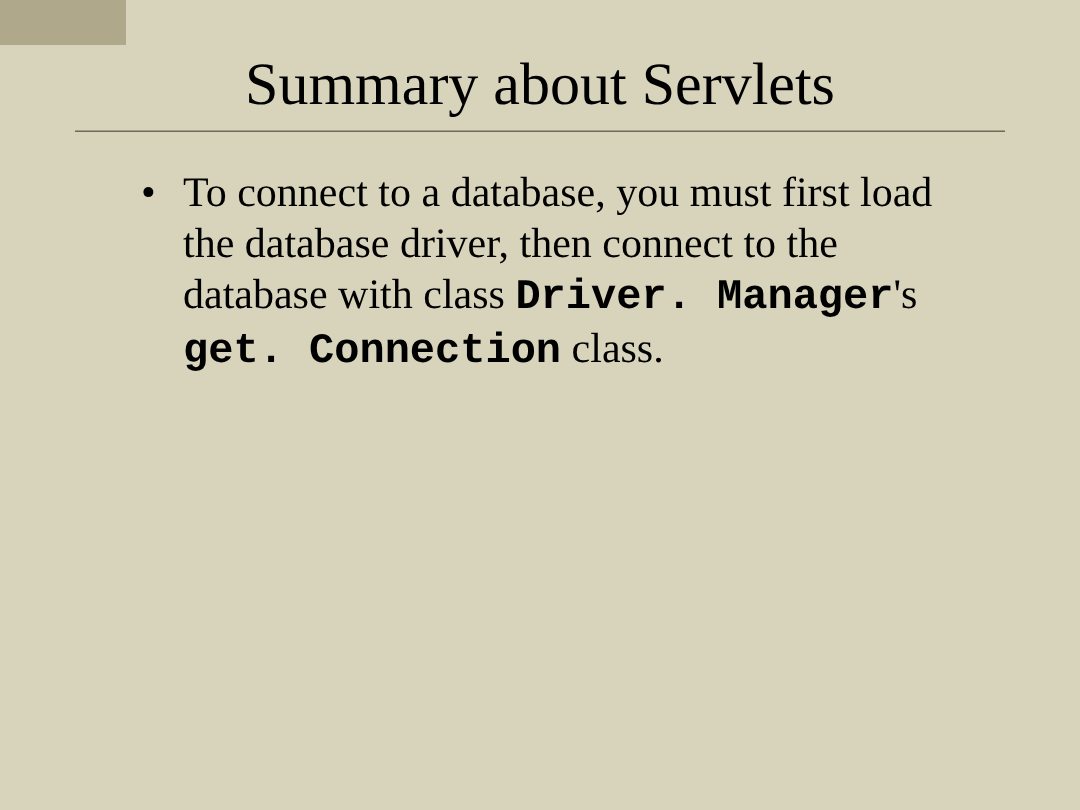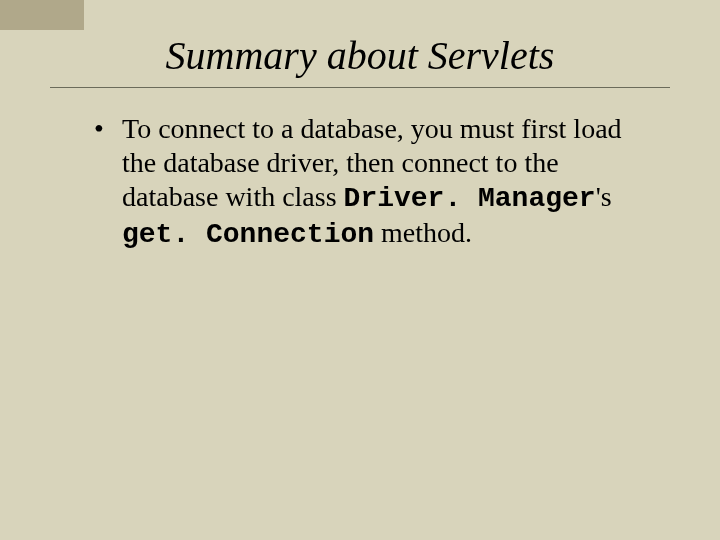--- a/index.html
+++ b/index.html
@@ -24,21 +24,20 @@
     background: #b0a88a;
   }
   .slide {
     padding: 20px 50px 0 50px;
   }
   .title {
     font-size: 40px;
     text-align: center;
     margin: 12px 0 8px 0;
     font-weight: normal;
-    font-style: italic;
   }
   .rule {
     border: none;
     border-top: 1px solid #6b6b5a;
     margin: 0 0 24px 0;
   }
   ul.bullets {
     list-style: none;
     margin: 0;
     padding: 0 20px 0 44px;
@@ -66,16 +65,16 @@
 </head>
 <body>
 
 <div class="tab"></div>
 
 <div class="slide">
   <h1 class="title">Summary about Servlets</h1>
   <hr class="rule">
   <ul class="bullets">
     <li>
-      <span>To connect to a database, you must first load the database driver, then connect to the database with class </span><span class="mono">Driver. Manager</span><span>'s </span><span class="mono">get. Connection</span><span> method.</span>
+      <span>To connect to a database, you must first load the database driver, then connect to the database with class </span><span class="mono">Driver. Manager</span><span>'s </span><span class="mono">get. Connection</span><span> class.</span>
     </li>
   </ul>
 </div>
 
 </body></html>

